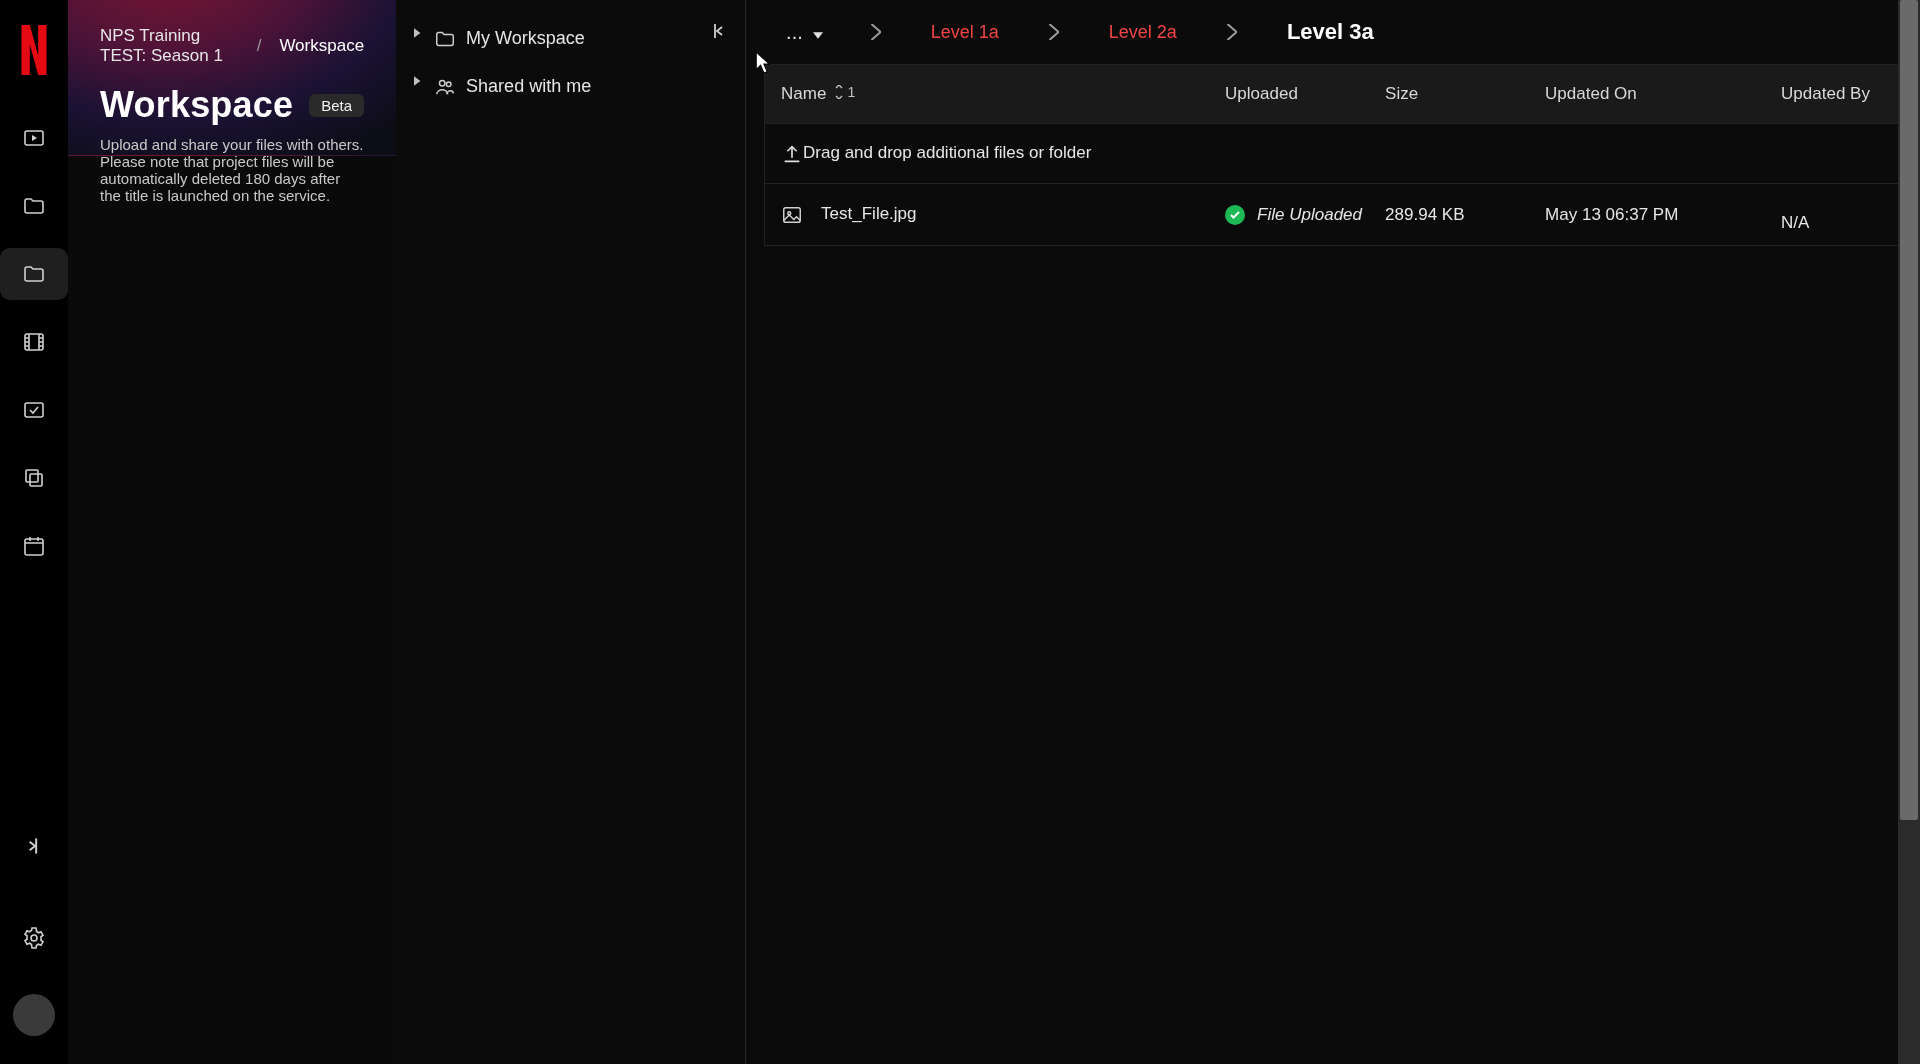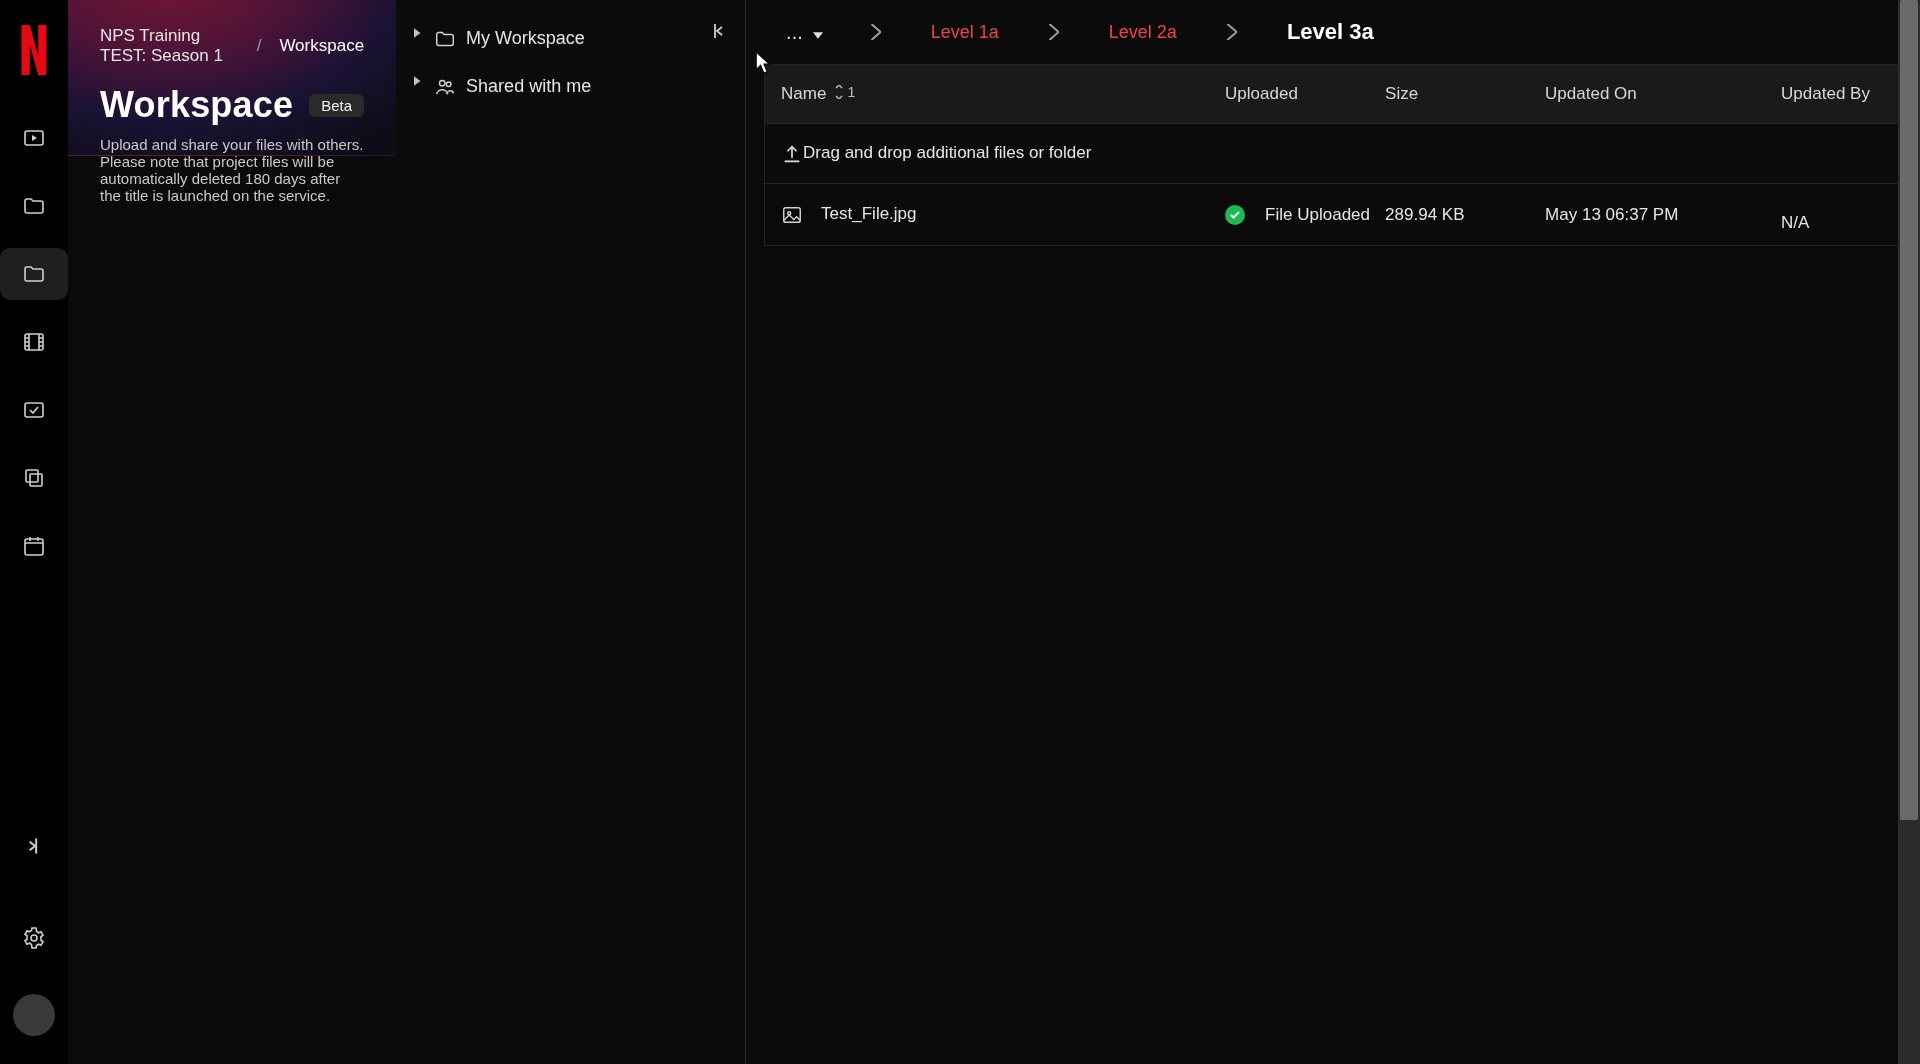--- a/index.html
+++ b/index.html
@@ -196,21 +196,21 @@
   .upload-icon { width:22px; display:inline-flex; color:#e0e0e0; }
 
   .row {
     display:flex; align-items:center;
     border:1px solid #232323; border-top:none;
     height:62px;
     color:#e6e6e6;
     font-size:17px;
   }
   .cell-name  { width:460px; padding-left:16px; display:flex; align-items:flex-start; gap:18px; }
-  .cell-trans { width:160px; display:flex; gap:20px; overflow:hidden; white-space:nowrap; }
+  .cell-trans { width:160px; display:flex; gap:12px; overflow:hidden; white-space:nowrap;font-style:italic; }
   .cell-size  { width:160px; }
   .cell-upon  { width:236px; }
   .cell-upby  { width:224px;margin-top:16px; }
   .cell-act   { flex:1; border-left:1px solid #2b2b2b; height:100%; display:flex; align-items:center; gap:20px; padding-left:22px; }
   .file-icon { width:22px; display:inline-flex; color:#d0d0d0; }
   .ok-dot { width:20px; height:20px; border-radius:50%; background:#1db954; display:inline-flex; align-items:center; justify-content:center; }
   .ok-dot svg { color:#fff; }
   .act-btn { width:28px; height:28px; display:inline-flex; align-items:center; justify-content:center; color:#e0e0e0; }
 
   

